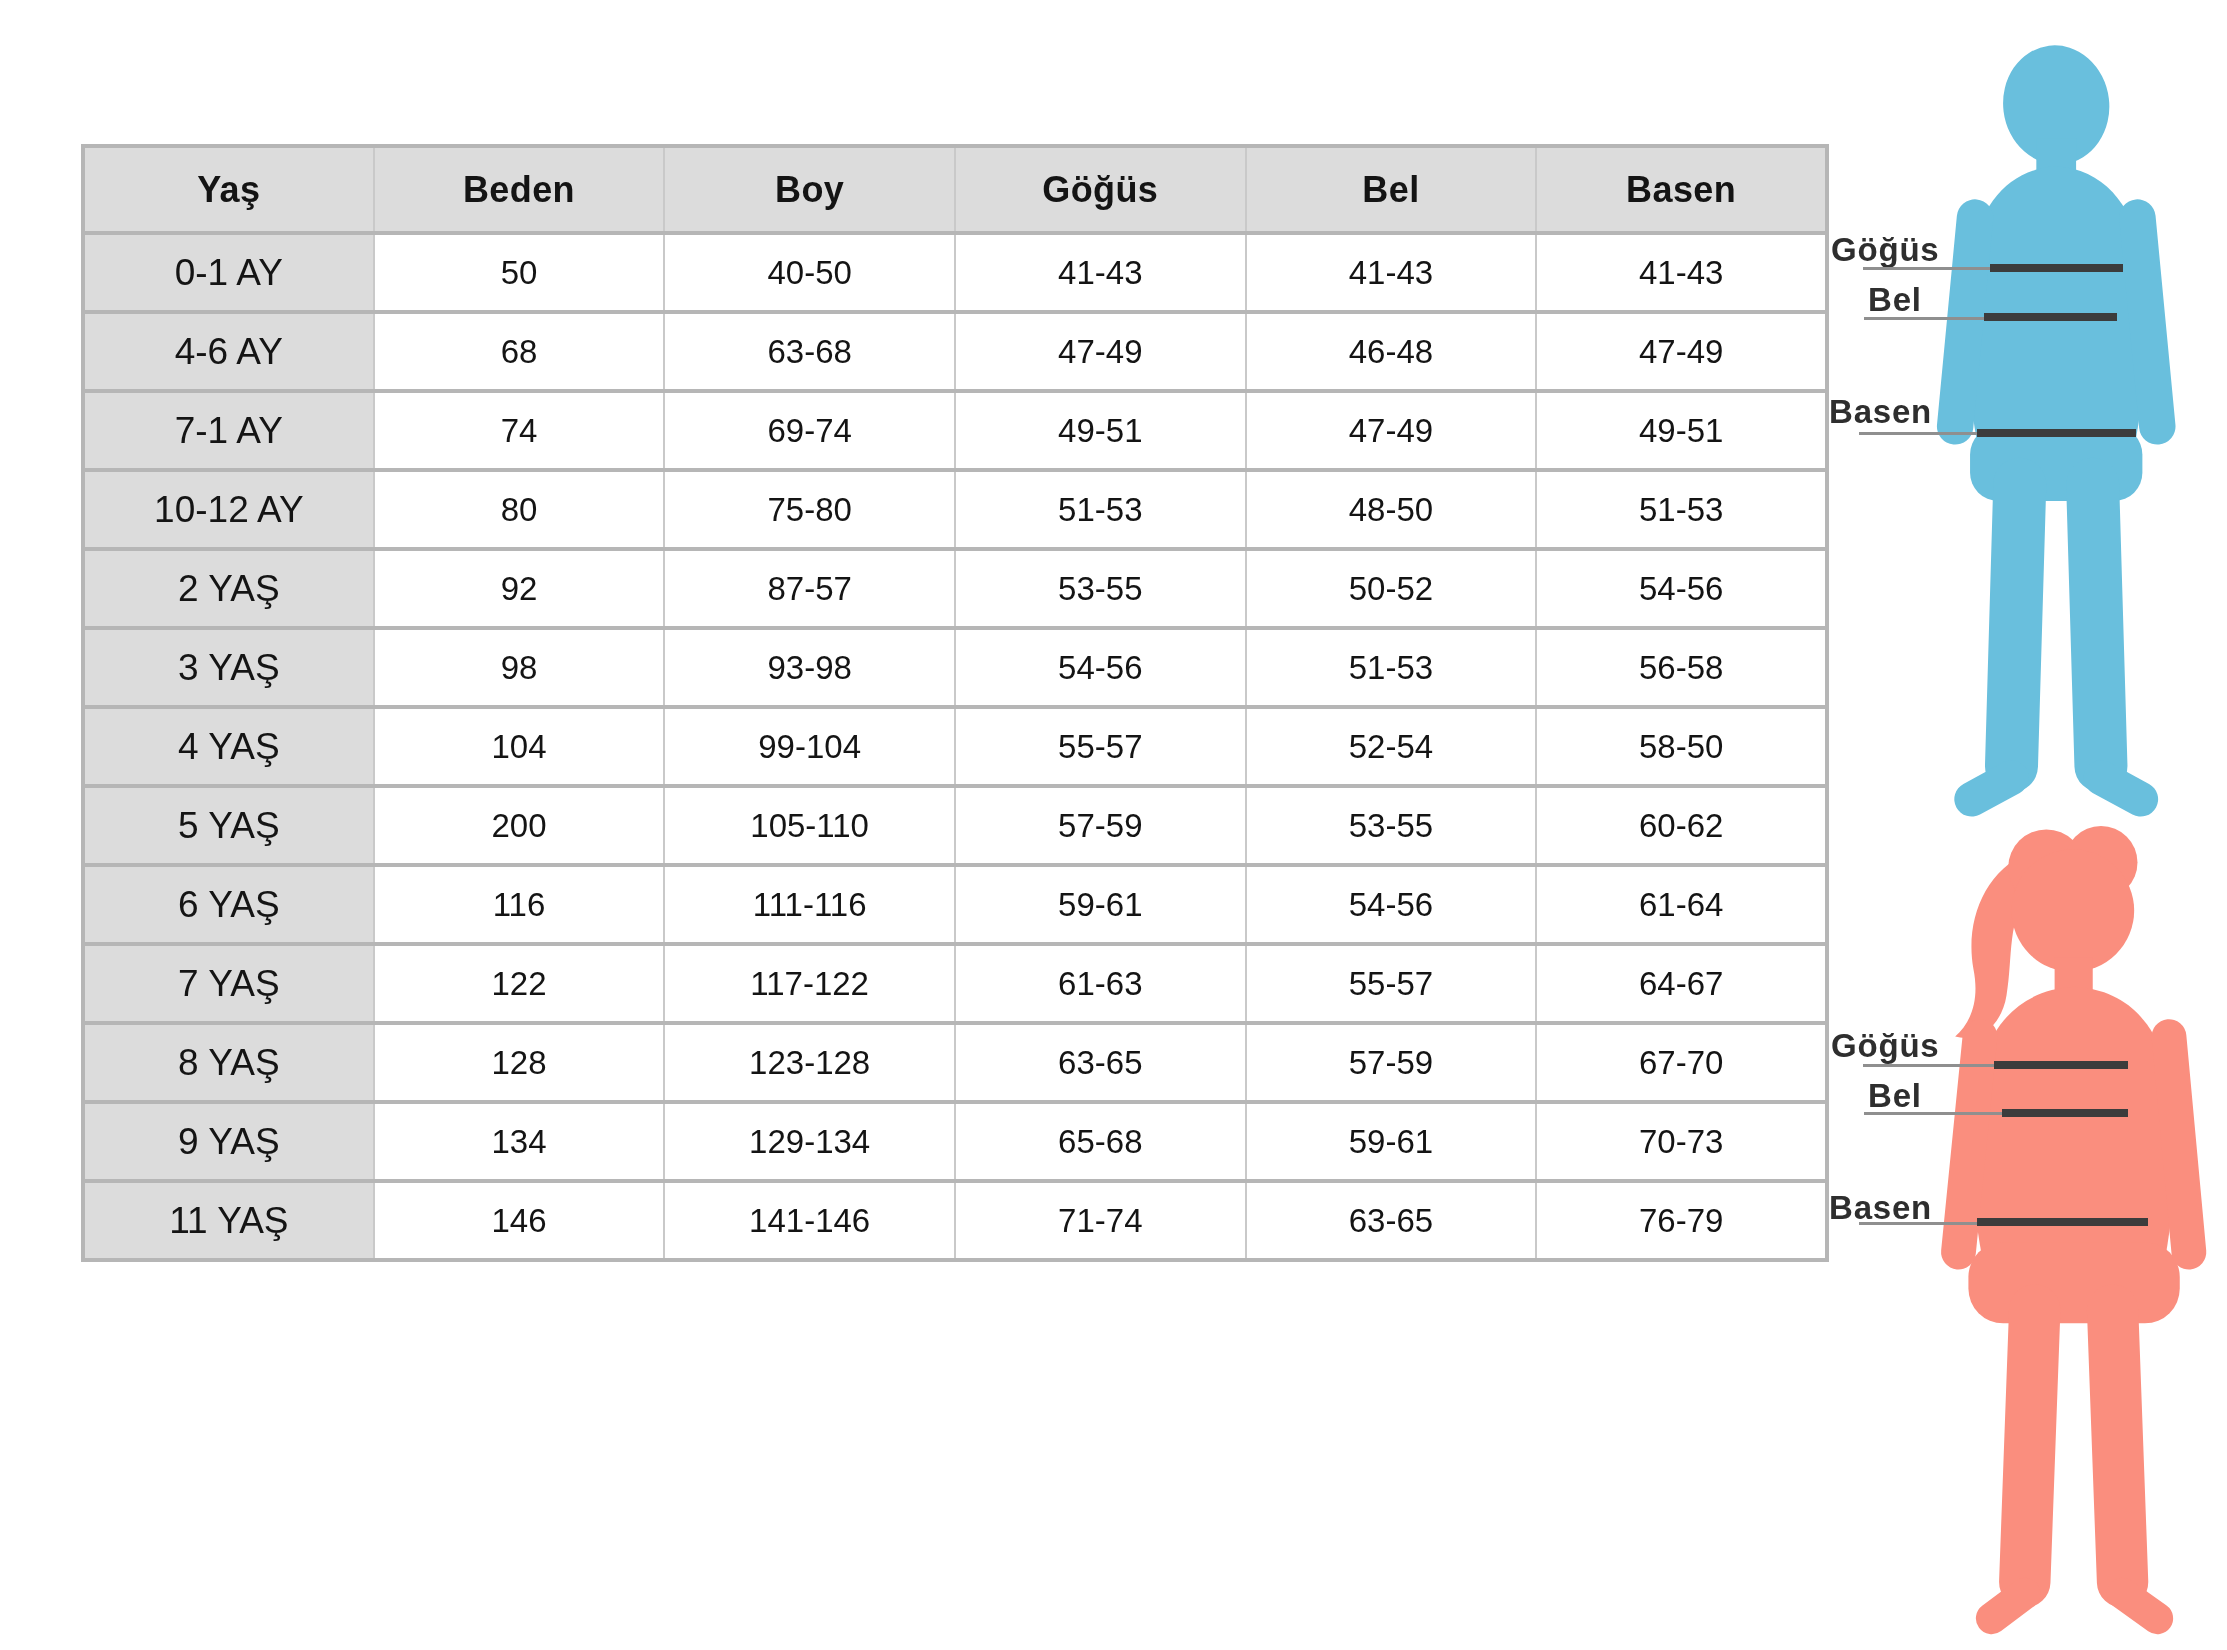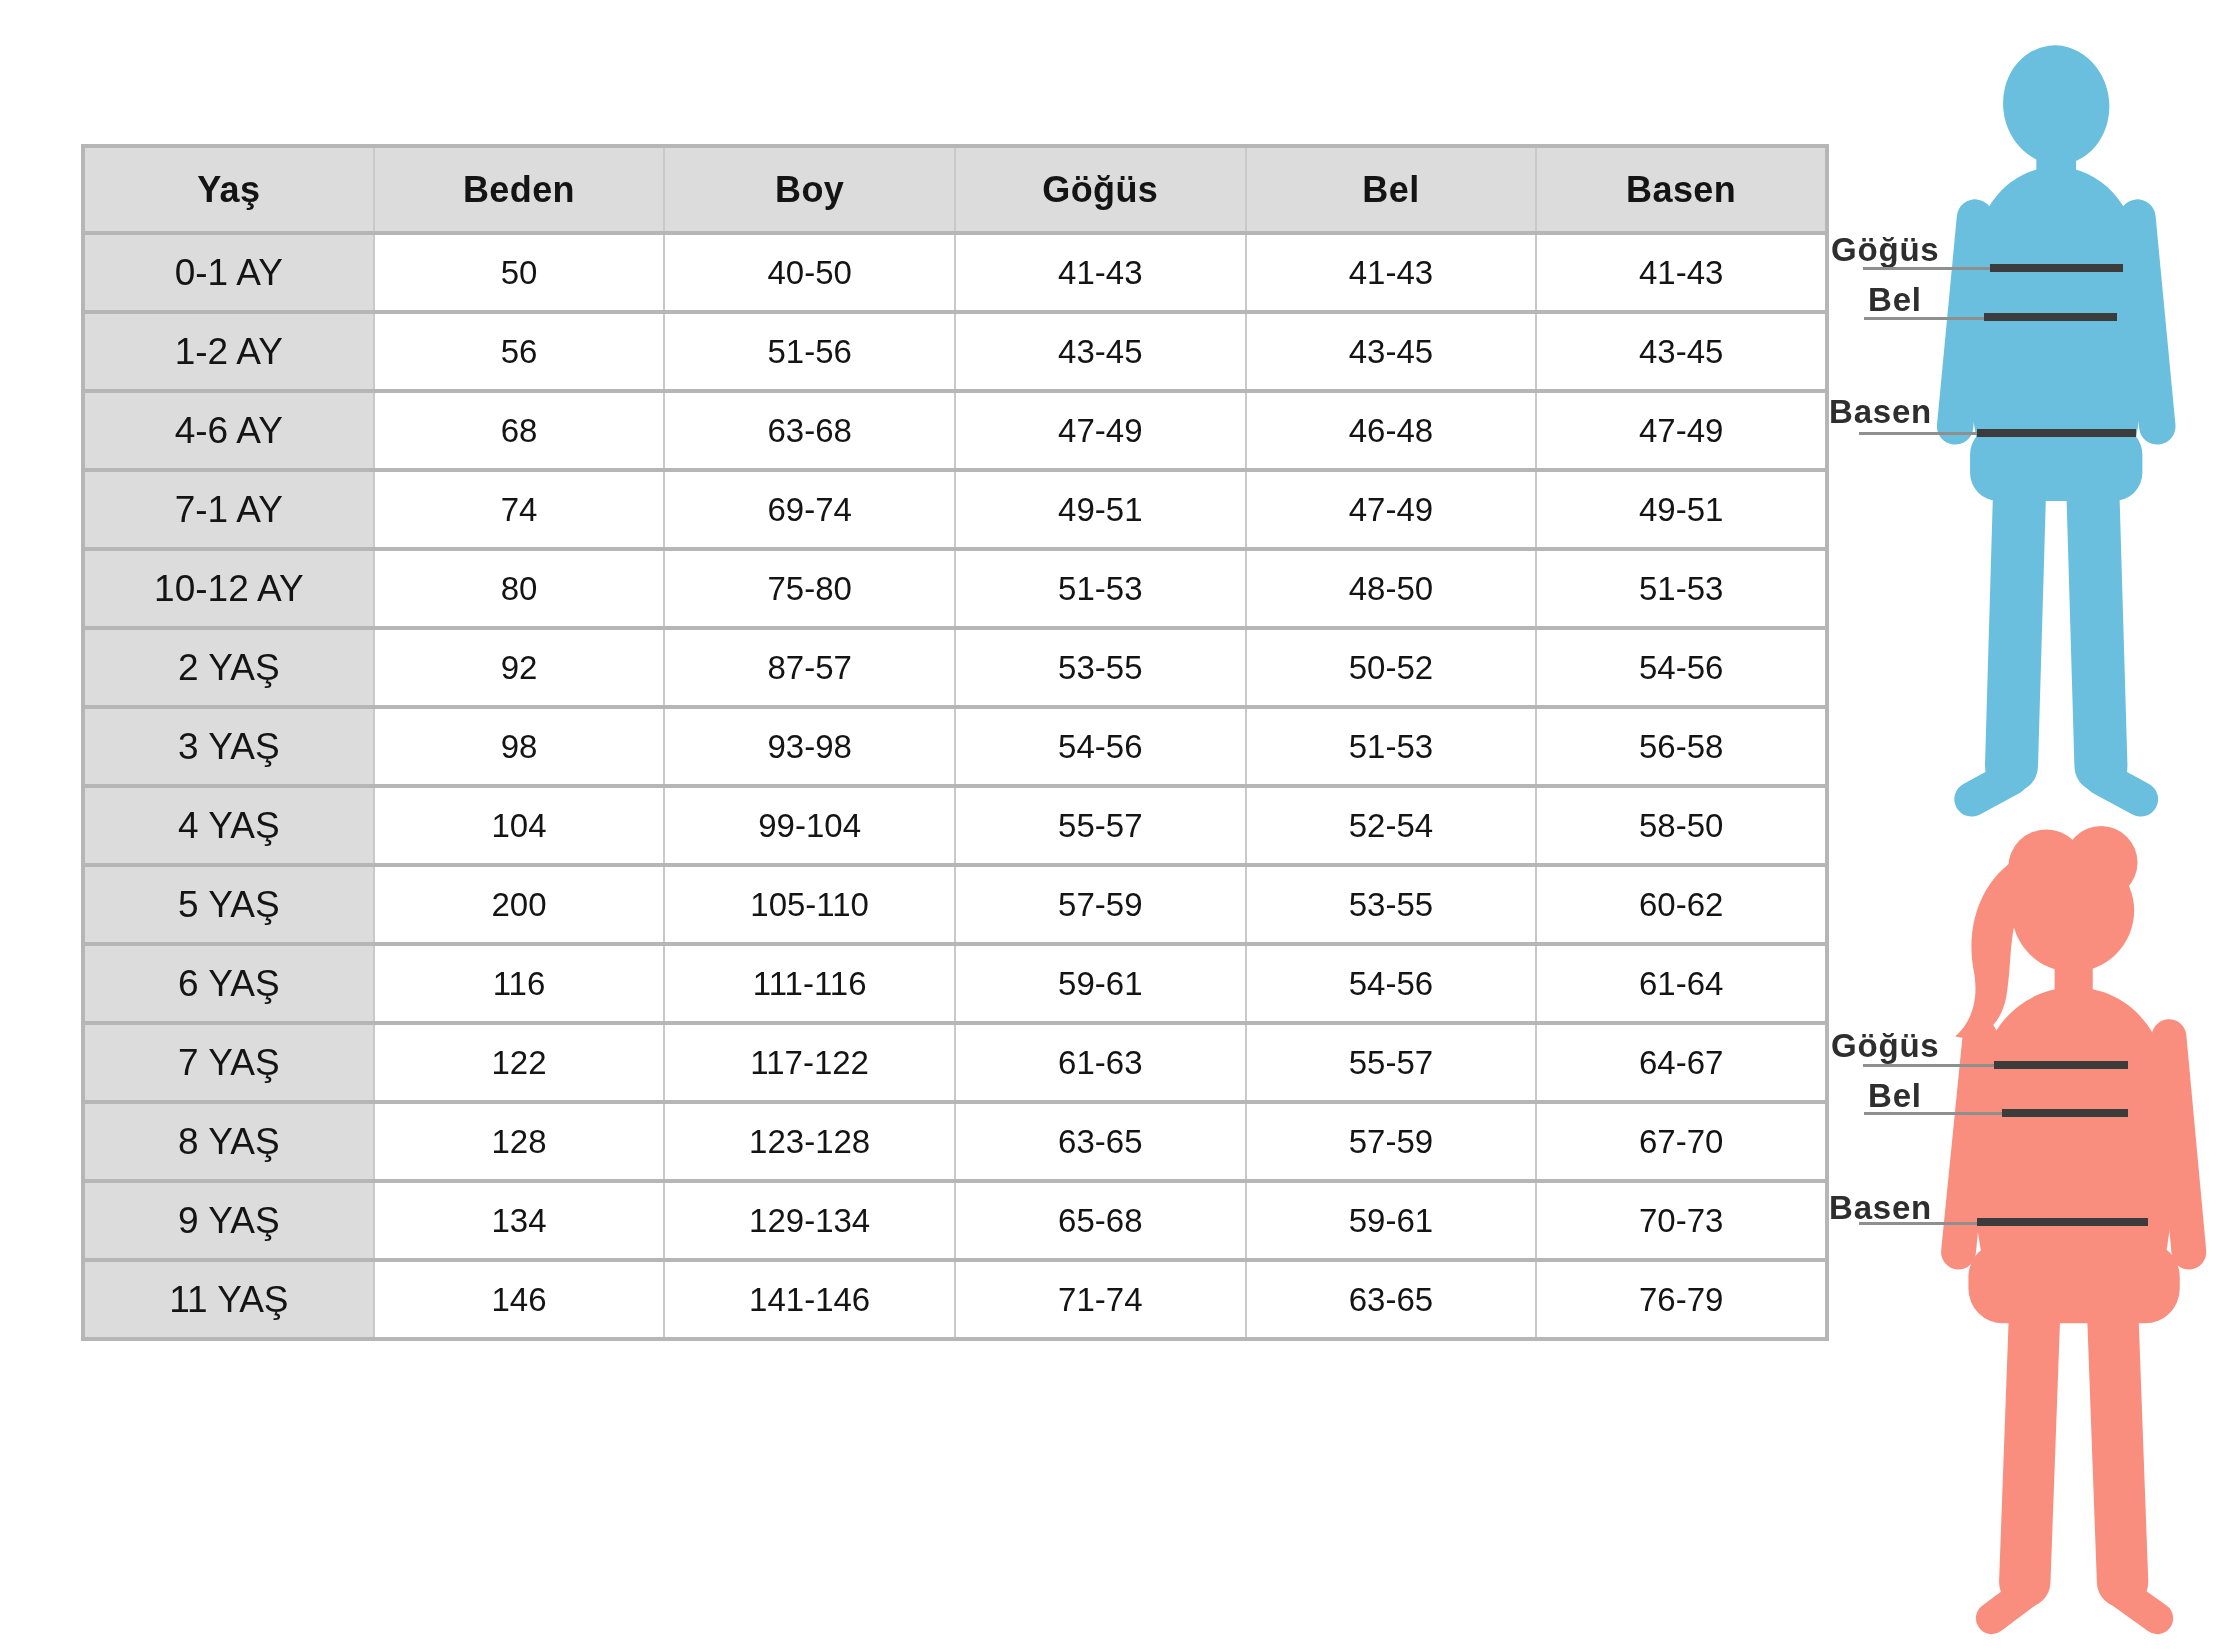--- a/index.html
+++ b/index.html
@@ -90,28 +90,20 @@
         </tr>
     </thead>
     <tbody>
         <tr>
           <td>0-1 AY</td>
           <td>50</td>
           <td>40-50</td>
           <td>41-43</td>
           <td>41-43</td>
           <td>41-43</td>
-        </tr>
-        <tr>
-          <td>1-2 AY</td>
-          <td>56</td>
-          <td>51-56</td>
-          <td>43-45</td>
-          <td>43-45</td>
-          <td>43-45</td>
         </tr>
         <tr>
           <td>4-6 AY</td>
           <td>68</td>
           <td>63-68</td>
           <td>47-49</td>
           <td>46-48</td>
           <td>47-49</td>
         </tr>
         <tr>

